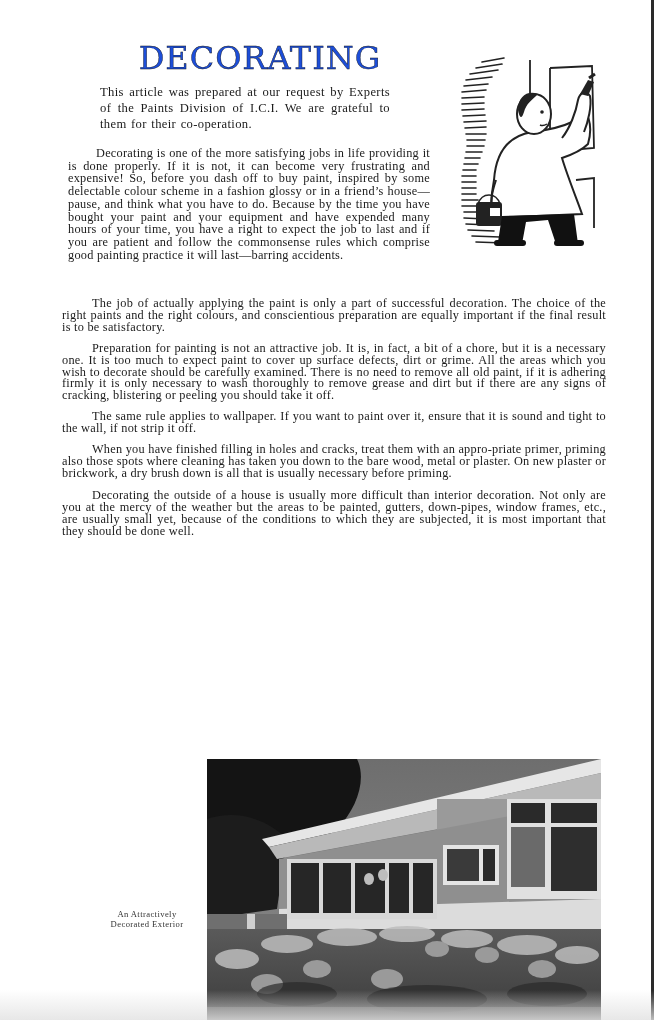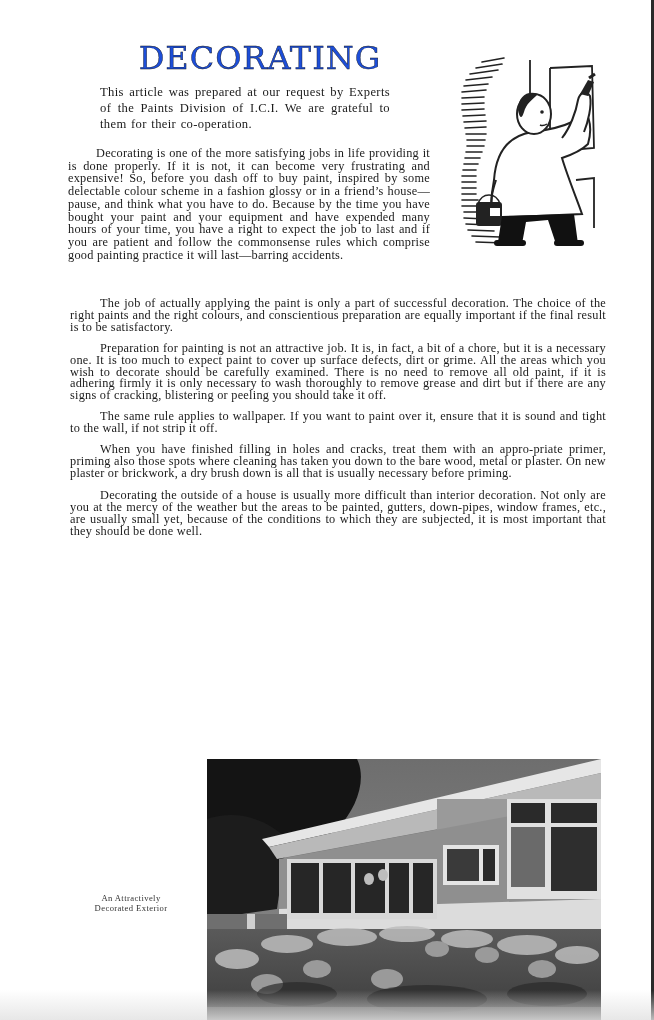--- a/index.html
+++ b/index.html
@@ -89,35 +89,35 @@
       font-size: 12.8px;
       line-height: 15px;
       margin: 0;
       letter-spacing: 0.2px;
     }
     .para {
       font-size: 12.3px;
       line-height: 11.9px;
       text-align: justify;
       text-indent: 30px;
-      margin: 0 0 9px 8px;
+      margin: 0 0 9px 0;
       letter-spacing: 0.25px;
     }
     .para.tight { margin-bottom: 10px; }
     .caption {
       position: absolute;
       left: 76px;
       top: 893px;
       width: 110px;
       text-align: center;
       font-size: 8.6px;
       line-height: 10px;
       letter-spacing: 0.4px;
       color: #333;
-      margin: 0;
+      margin: 16px;
     }
     .photo {
       position: absolute;
       left: 207px;
       top: 759px;
       width: 394px;
       height: 261px;
       overflow: hidden;
       background: #8a8a8a;
     }

